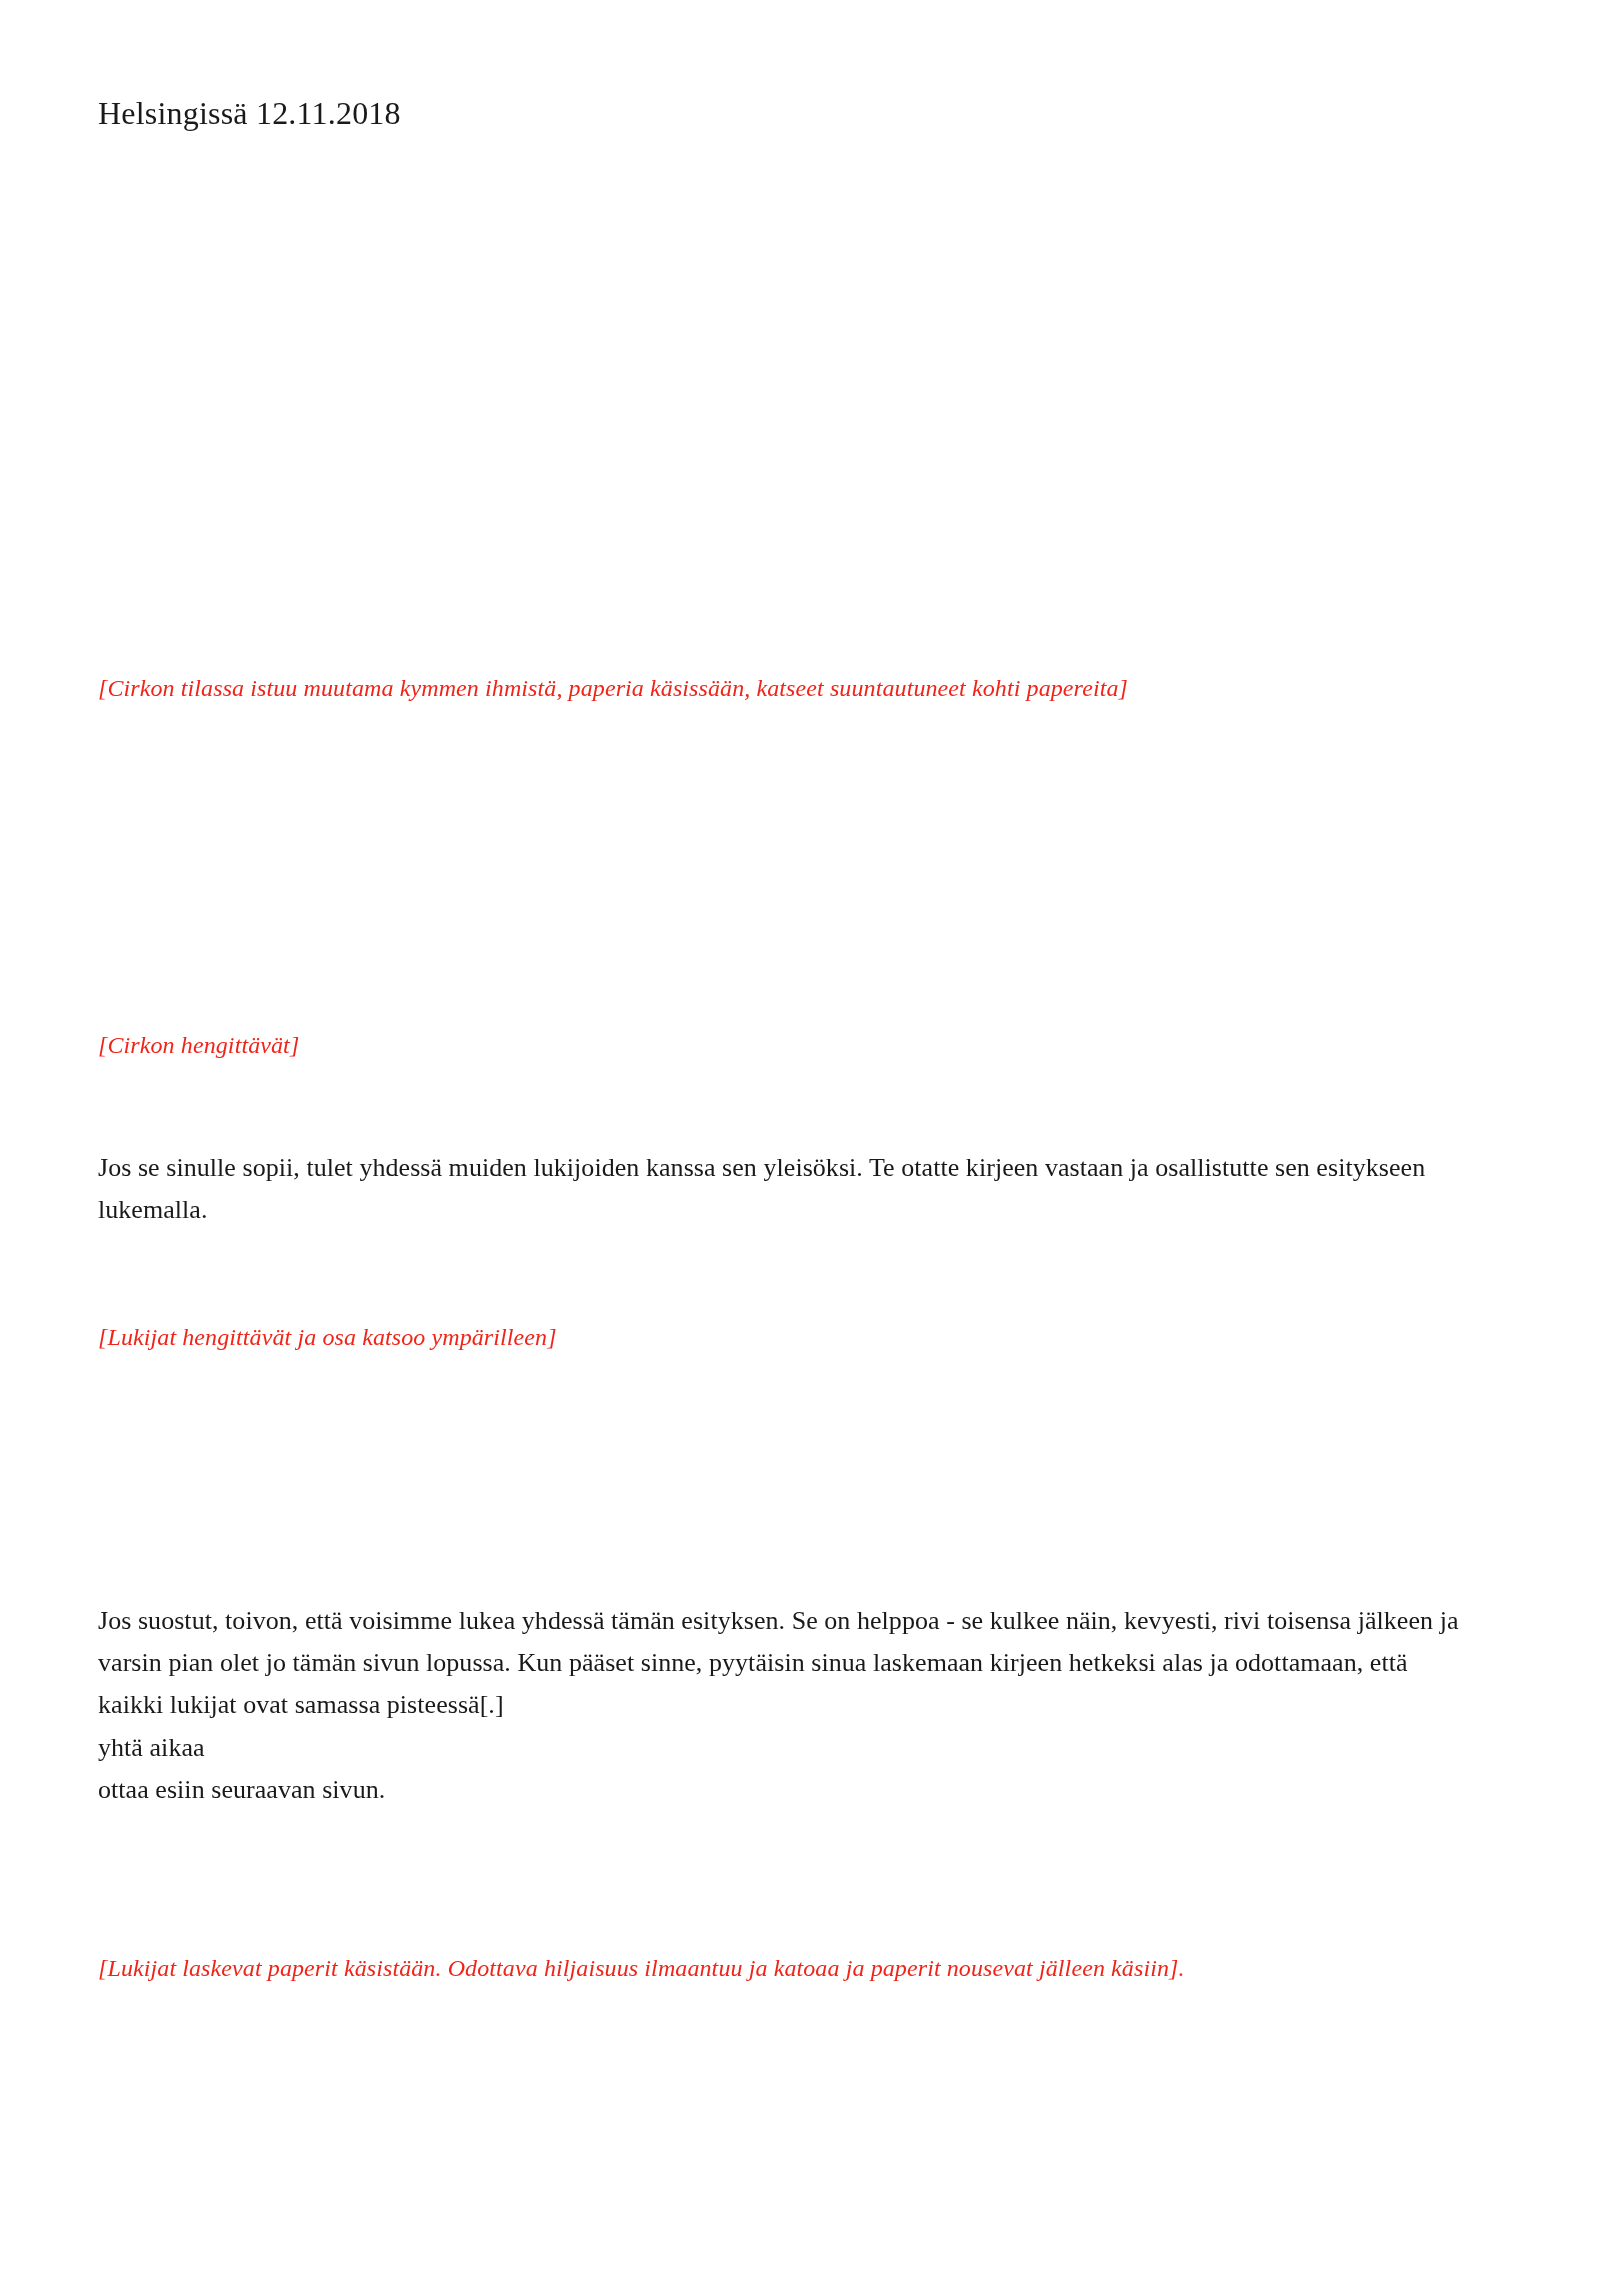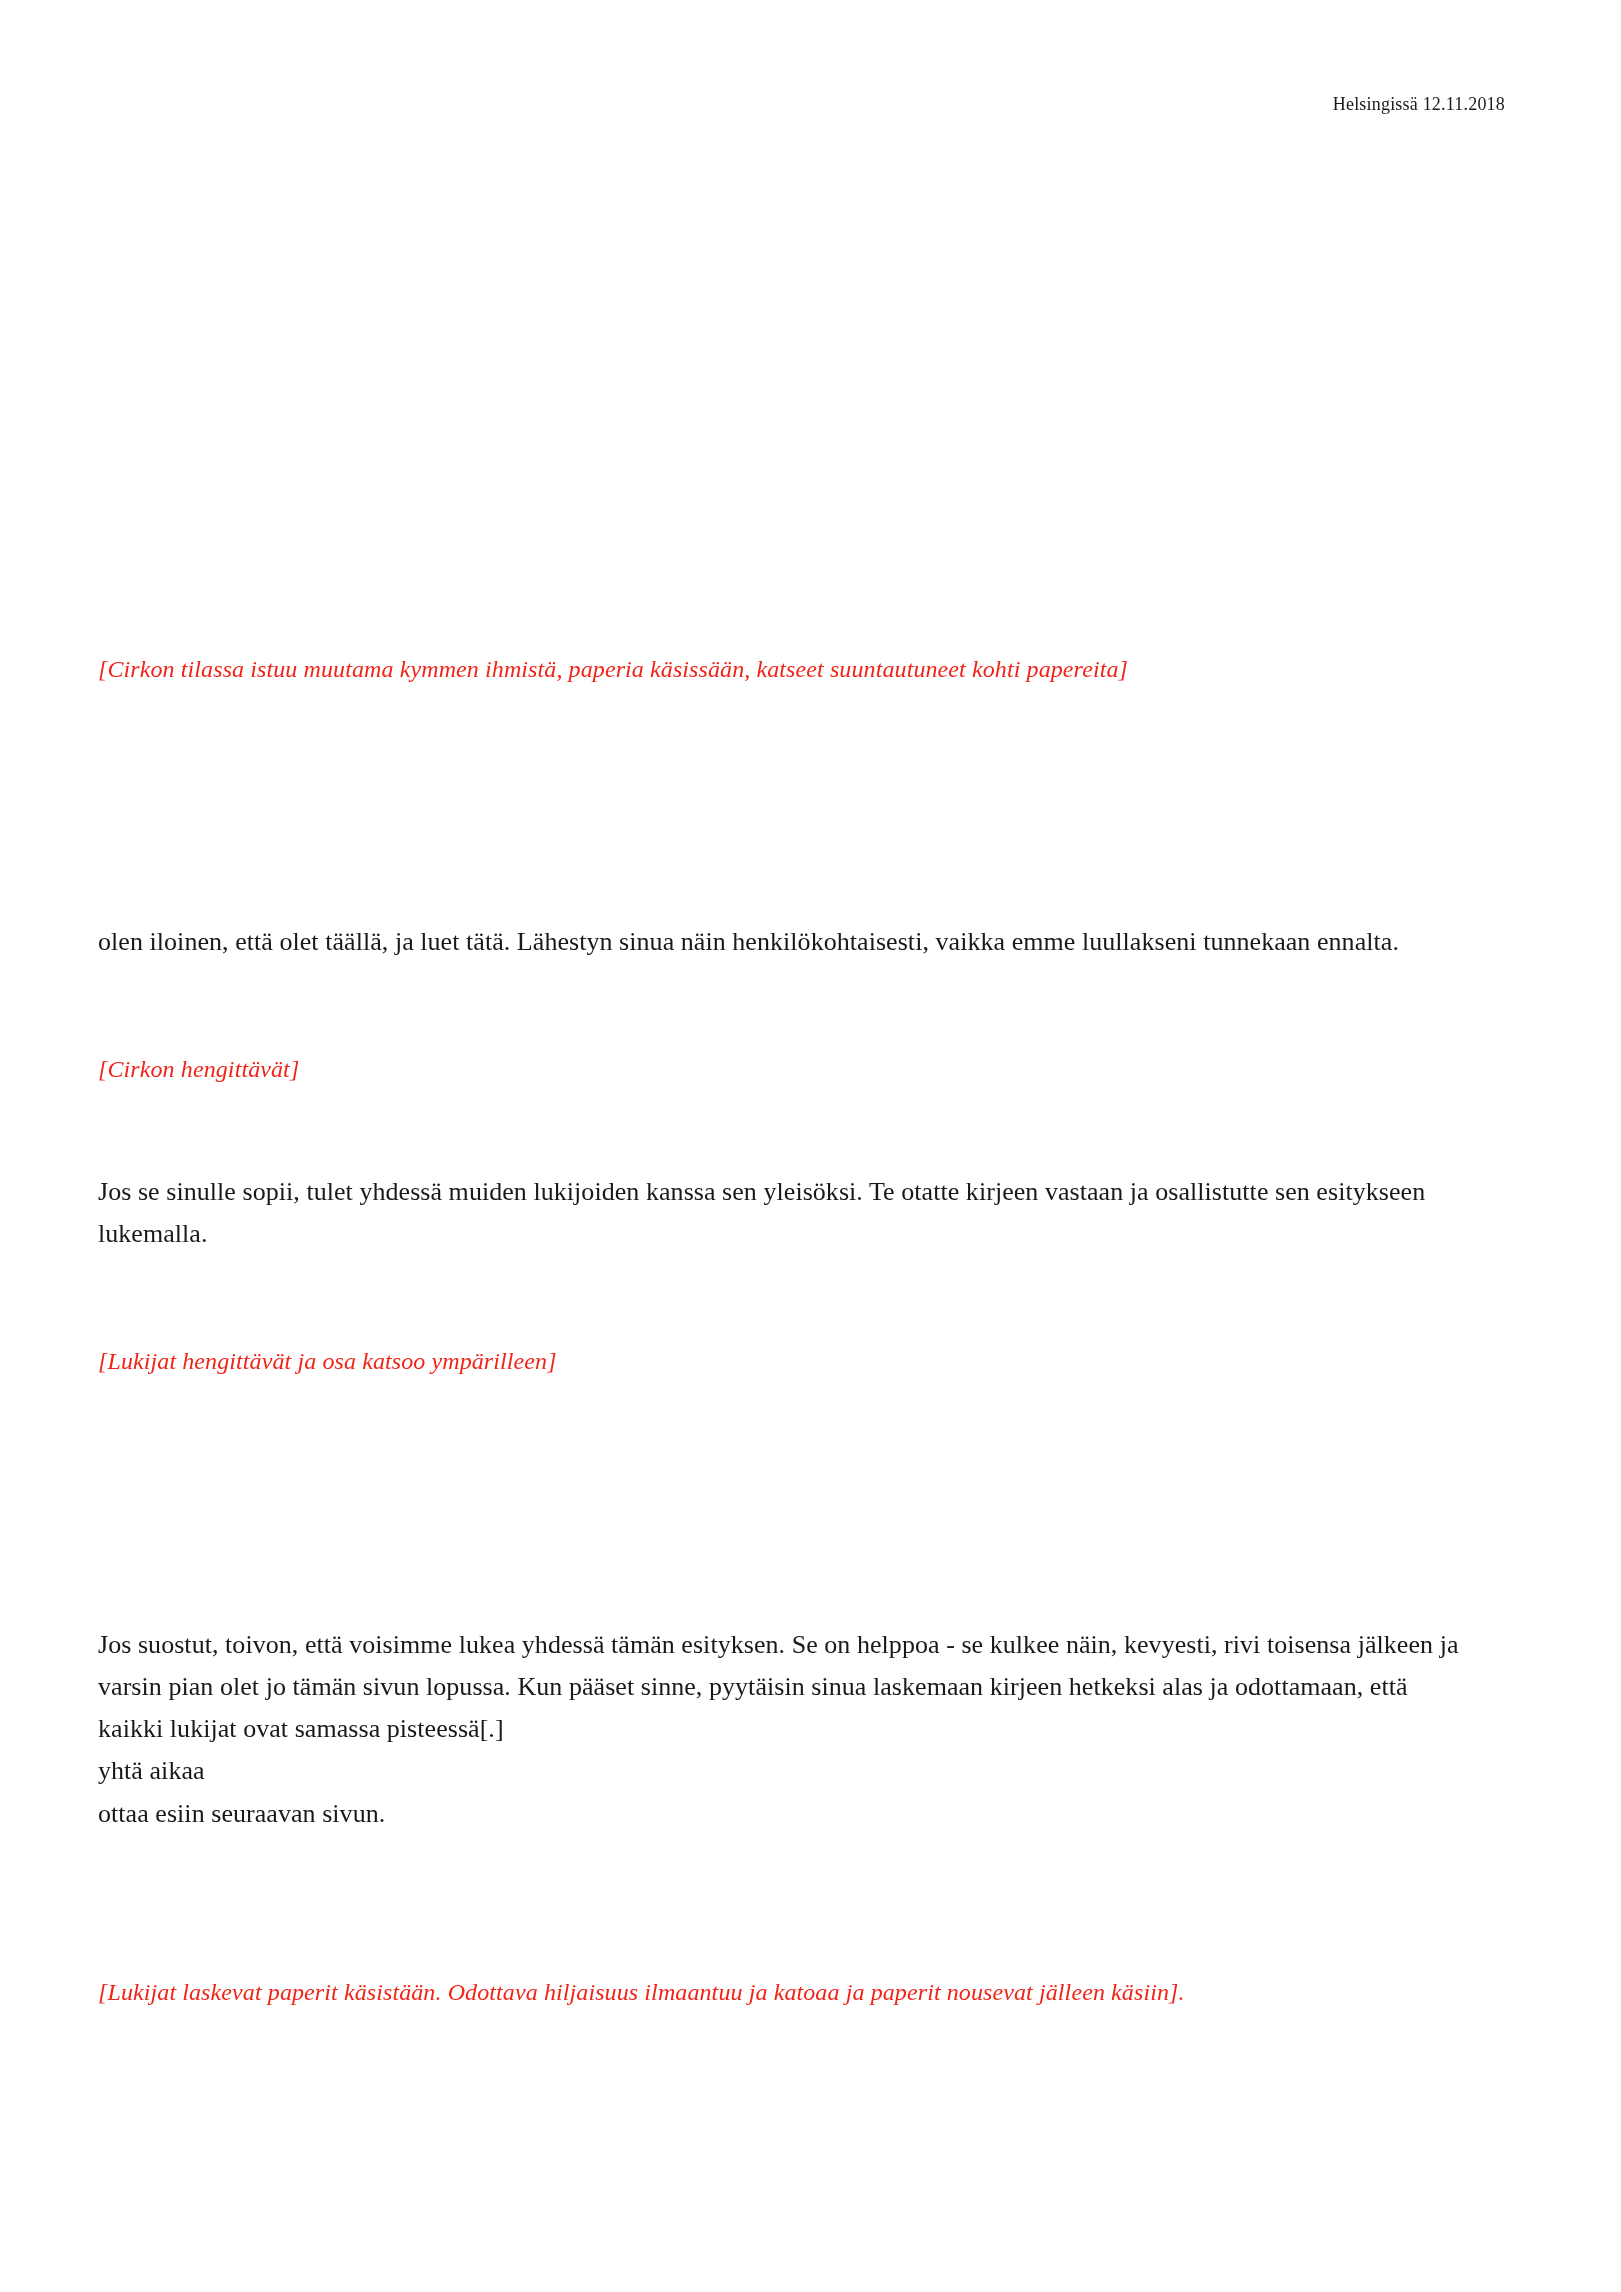--- a/index.html
+++ b/index.html
@@ -16,22 +16,22 @@
     overflow: hidden;
   }
   .page {
     position: relative;
     width: 1621px;
     height: 2293px;
     box-sizing: border-box;
     padding: 93px 116px 0 98px;
   }
   .date-line {
-    text-align: right;
-    font-size: 18px;
+    text-align: left;
+    font-size: 32px;
     line-height: 1.3;
     letter-spacing: 0.2px;
     color: #1a1a1a;
   }
   .stage {
     color: #f02418;
     font-style: italic;
     font-size: 24px;
     line-height: 1.45;
     letter-spacing: 0.1px;
@@ -62,21 +62,20 @@
 
   <div class="spacer-xxl"></div>
 
   <div class="stage block">[Cirkon tilassa istuu muutama kymmen ihmistä, paperia käsissään, katseet suuntautuneet kohti papereita]</div>
 
   <div class="spacer-stage-after"></div>
 
 
   <div class="spacer-md"></div>
 
-  <div class="body-text block tight">olen iloinen, että olet täällä, ja luet tätä. Lähestyn sinua näin henkilökohtaisesti, vaikka emme luullakseni tunnekaan ennalta.</div>
 
   <div class="spacer-sm"></div>
 
   <div class="stage block">[Cirkon hengittävät]</div>
 
   <div class="spacer-lg"></div>
 
   <div class="body-text block tight">Jos se sinulle sopii, tulet yhdessä muiden lukijoiden kanssa sen yleisöksi. Te otatte kirjeen vastaan ja osallistutte sen esitykseen lukemalla.</div>
 
   <div class="spacer-sm"></div>

